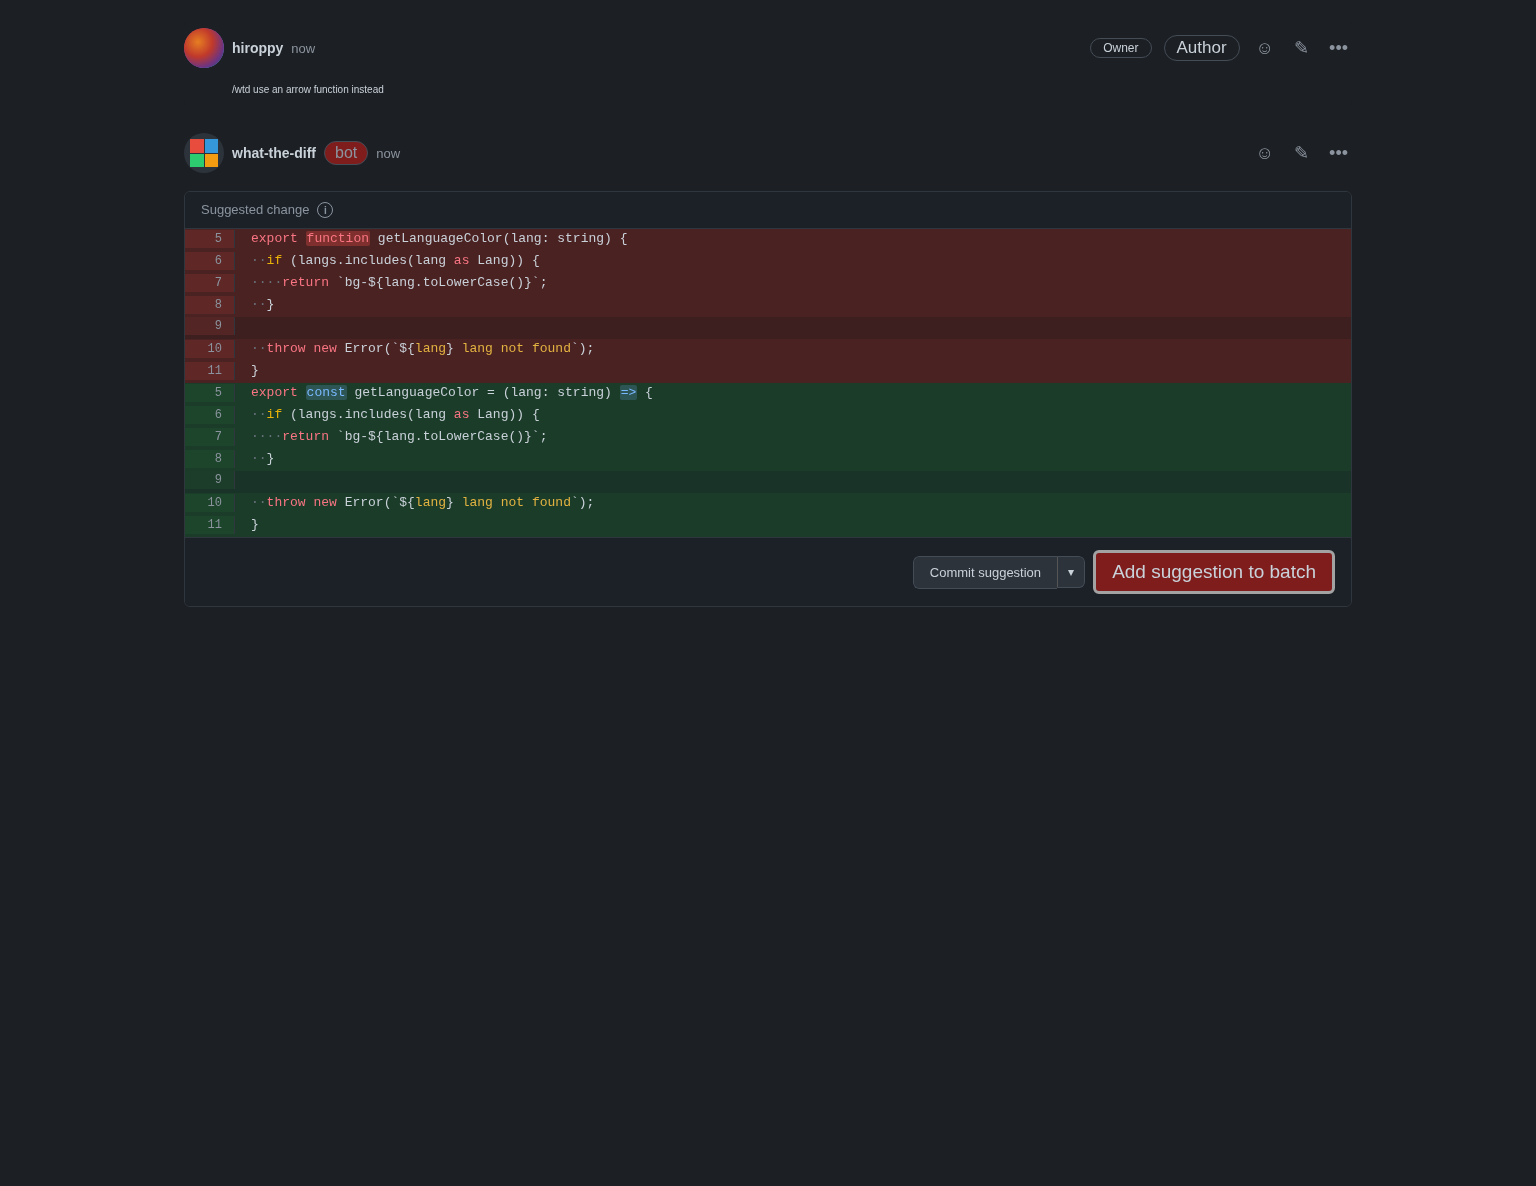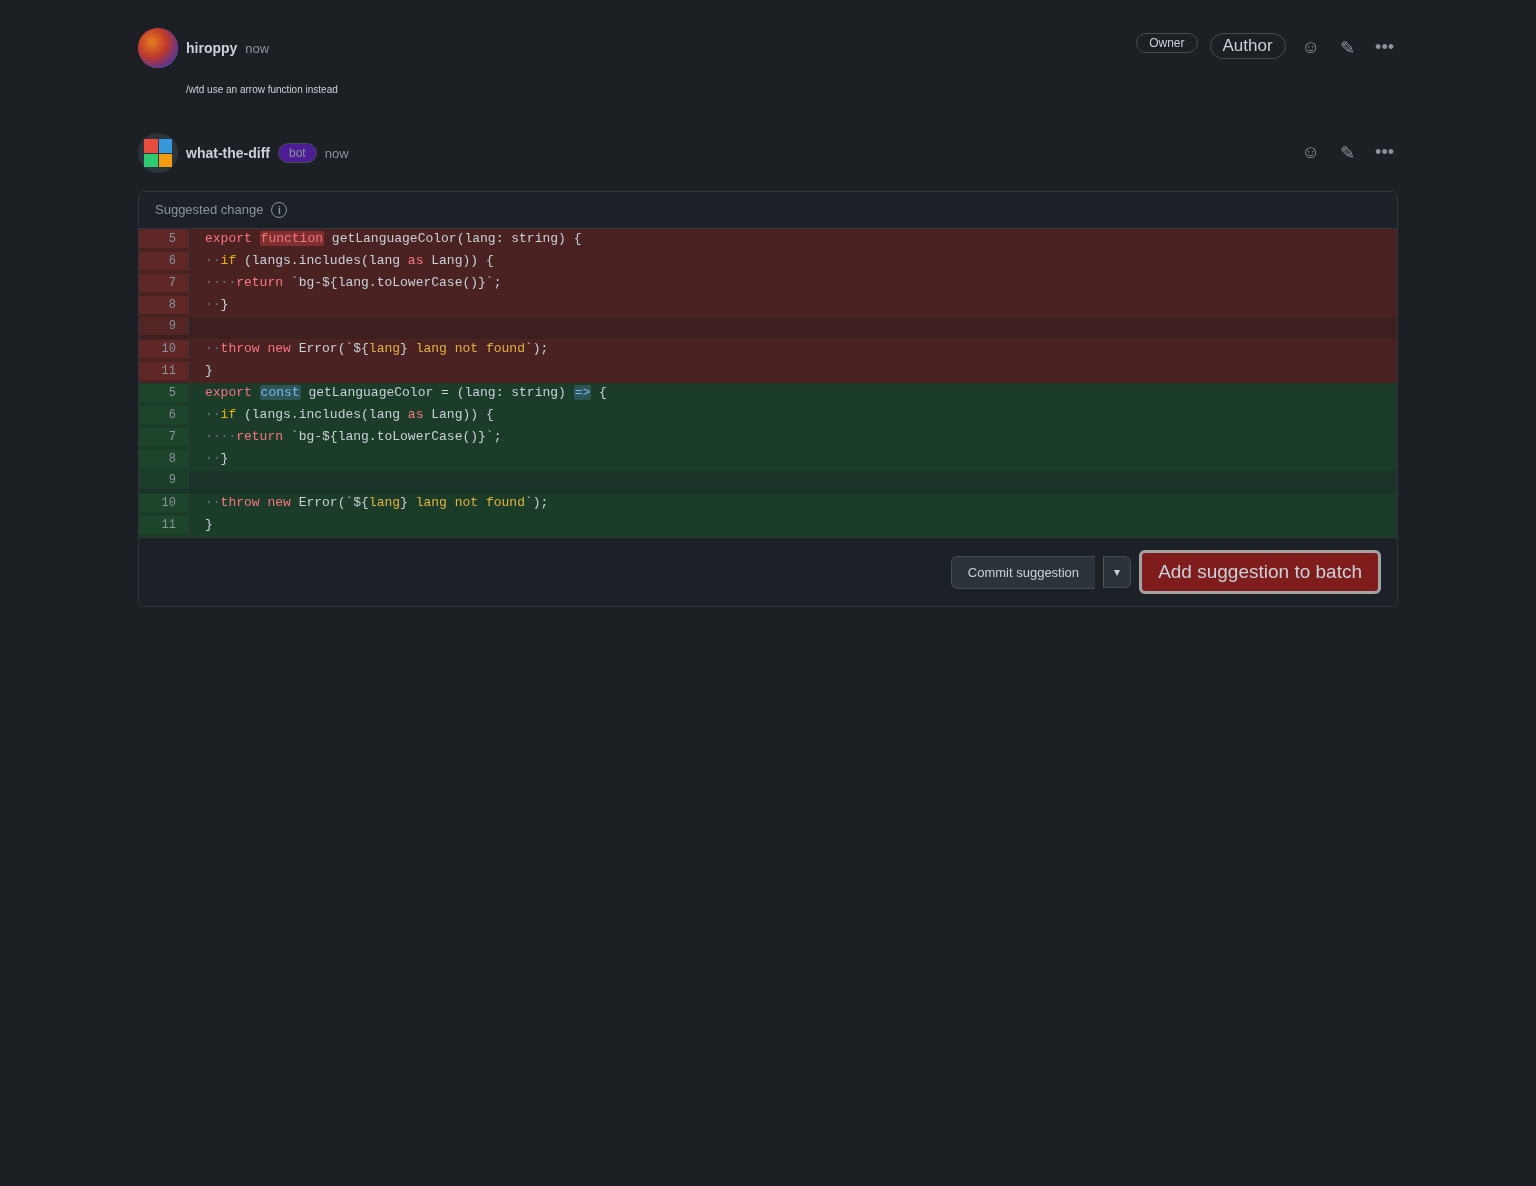--- a/index.html
+++ b/index.html
@@ -9,21 +9,21 @@
       font-family: -apple-system, BlinkMacSystemFont, "Segoe UI", Helvetica, Arial, sans-serif;
       color: #c9d1d9;
       min-height: 1186px;
       display: flex;
       align-items: flex-start;
       justify-content: center;
       padding: 20px;
     }
 
     .container {
-      width: 1260px;
+      width: 1168px;
       max-width: 100%;
     }
 
     
     .comment-block {
       background-color: #1c1f24;
       border-radius: 6px;
       margin-bottom: 16px;
     }
 
@@ -67,26 +67,26 @@
       font-size: 14px;
       color: #c9d1d9;
     }
 
     .timestamp {
       font-size: 13px;
       color: #8b949e;
     }
 
     .badge {
-      background-color: #4c1d95;
+      background-color: #7f1d1d;
       color: #8b949e;
       border: 1px solid #444c56;
       border-radius: 20px;
       padding: 2px 10px;
-      font-size: 12px;
+      font-size: 16px;
       font-weight: 500;
     }
 
     .owner-badge {
       background-color: transparent;
       color: #c9d1d9;
       border: 1px solid #444c56;
       border-radius: 20px;
       padding: 2px 12px;
       font-size: 12px;
@@ -98,21 +98,21 @@
       color: #c9d1d9;
       border: 1px solid #444c56;
       border-radius: 20px;
       padding: 2px 12px;
       font-size: 17px;
       font-weight: 500;
     }
 
     .comment-header-right {
       display: flex;
-      align-items: flex-start;
+      align-items: center;
       gap: 12px;
     }
 
     .icon-btn {
       background: none;
       border: none;
       cursor: pointer;
       color: #8b949e;
       font-size: 18px;
       display: flex;
@@ -288,21 +288,21 @@
       padding: 12px 16px;
       display: flex;
       align-items: center;
       justify-content: flex-end;
       gap: 8px;
     }
 
     .btn-commit {
       display: flex;
       align-items: center;
-      gap: 8px;
+      gap: 0;
       border-radius: 6px;
       overflow: hidden;
       cursor: pointer;
     }
 
     .btn-commit-main {
       background-color: #2d333b;
       border: 1px solid #444c56;
       border-right: none;
       color: #c9d1d9;

